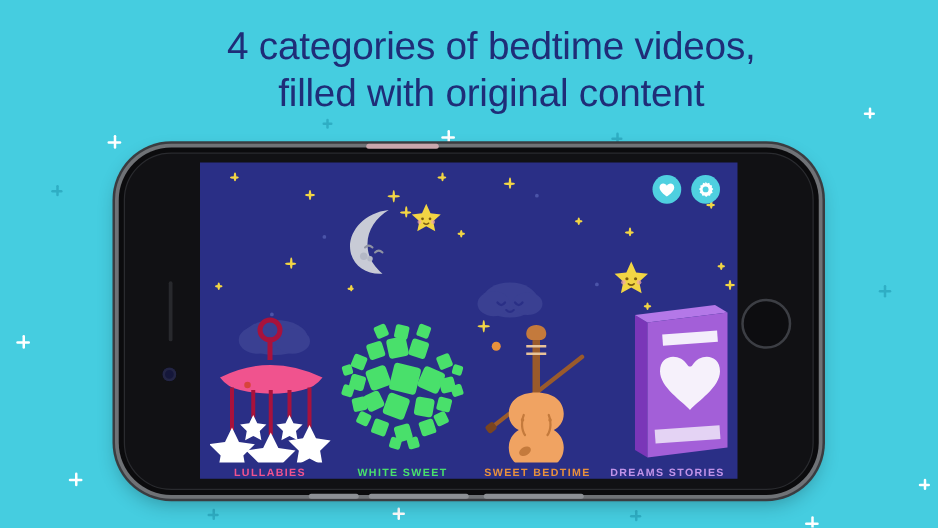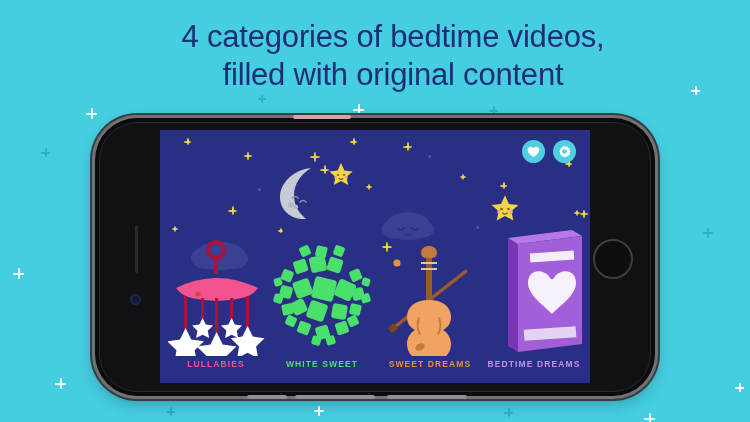--- a/index.html
+++ b/index.html
@@ -88,21 +88,21 @@
   }
   .cbtn svg{display:block;}
 
   .cats{
     position:absolute;left:0;right:0;bottom:0;height:253px;
   }
   .cat{position:absolute;bottom:0;width:108px;text-align:center;}
   .cat-art{position:relative;height:205px;}
   .cat-label{
     font-size:8.5px;font-weight:bold;letter-spacing:1.1px;
-    padding-bottom:14px;white-space:nowrap;
+    white-space:nowrap;
   }
   .c1{left:2px;}
   .c2{left:108px;}
   .c3{left:216px;}
   .c4{left:318px;width:112px;}
 </style>
 </head>
 <body>
 
 <div class="stage">
@@ -277,21 +277,21 @@
               <rect x="43" y="62" width="16" height="2" fill="#E8C39A"></rect>
               <path d="M51 94 c-14 0 -22 7 -22 17 c0 7 4 11 8 13 c-5 3 -8 8 -8 14 c0 11 9 18 22 18 c13 0 22 -7 22 -18 c0 -6 -3 -11 -8 -14 c4 -2 8 -6 8 -13 c0 -10 -8 -17 -22 -17 Z" fill="#F0A362"></path>
               <path d="M41 112 c-2 4 -2 12 1 16 M61 112 c2 4 2 12 -1 16" stroke="#C47A3C" stroke-width="1.8" fill="none" stroke-linecap="round"></path>
               <circle cx="40" cy="116" r="1.4" fill="#C47A3C"></circle>
               <circle cx="62" cy="116" r="1.4" fill="#C47A3C"></circle>
               <ellipse cx="42" cy="141" rx="5" ry="3.4" fill="#C47A3C" transform="rotate(-28 42 141)"></ellipse>
               <circle cx="19" cy="57" r="3.6" fill="#E8913C"></circle>
             </svg>
             <div class="star4" style="left:6px;top:88px;width:10px;height:10px;"></div>
           </div>
-          <div class="cat-label" style="color:#E8913C;">SWEET DREAMS</div>
+          <div class="cat-label" style="color:#E8913C;">SWEET BEDTIME</div>
         </div>
 
         <div class="cat c4">
           <div class="cat-art">
             <svg style="position:absolute;left:18px;top:62px;" width="92" height="142" viewBox="0 0 92 142">
               <path d="M12 22 L12 130 L22 136 L22 28 Z" fill="#7A36B8"></path>
               <path d="M12 22 L76 14 L86 20 L22 28 Z" fill="#B478E8"></path>
               <path d="M22 28 L86 20 L86 128 L22 136 Z" fill="#A35FD8"></path>
               <rect x="34" y="36" width="44" height="9" fill="#F4EEFB" transform="rotate(-4 56 40)"></rect>
               <path d="M54 62 c-6 -10 -22 -9 -22 5 c0 13 18 24 24 31 c6 -7 24 -18 24 -31 c0 -14 -16 -15 -22 -5 c-1 1.6 -3 1.6 -4 0 Z" fill="#F6F1FB"></path>
@@ -300,19 +300,19 @@
             <svg style="position:absolute;left:12px;top:40px;" width="30" height="30" viewBox="0 0 26 26">
               <path d="M13 1 L16.4 8.6 L24.6 9.5 L18.5 15 L20.2 23 L13 19 L5.8 23 L7.5 15 L1.4 9.5 L9.6 8.6 Z" fill="#F2D544"></path>
               <circle cx="10" cy="13" r="1.1" fill="#7A5C10"></circle>
               <circle cx="16" cy="13" r="1.1" fill="#7A5C10"></circle>
               <path d="M11 16.5 q2 1.8 4 0" stroke="#7A5C10" stroke-width="1.1" fill="none" stroke-linecap="round"></path>
               <circle cx="7.6" cy="15.5" r="1.6" fill="#EFA9A0" opacity=".75"></circle>
               <circle cx="18.4" cy="15.5" r="1.6" fill="#EFA9A0" opacity=".75"></circle>
             </svg>
             <div class="star4" style="left:102px;top:56px;width:8px;height:8px;"></div>
           </div>
-          <div class="cat-label" style="color:#C093E8;">BEDTIME DREAMS</div>
+          <div class="cat-label" style="color:#C093E8;">DREAMS STORIES</div>
         </div>
 
       </div>
     </div>
   </div>
 </div>
 
 </body></html>

